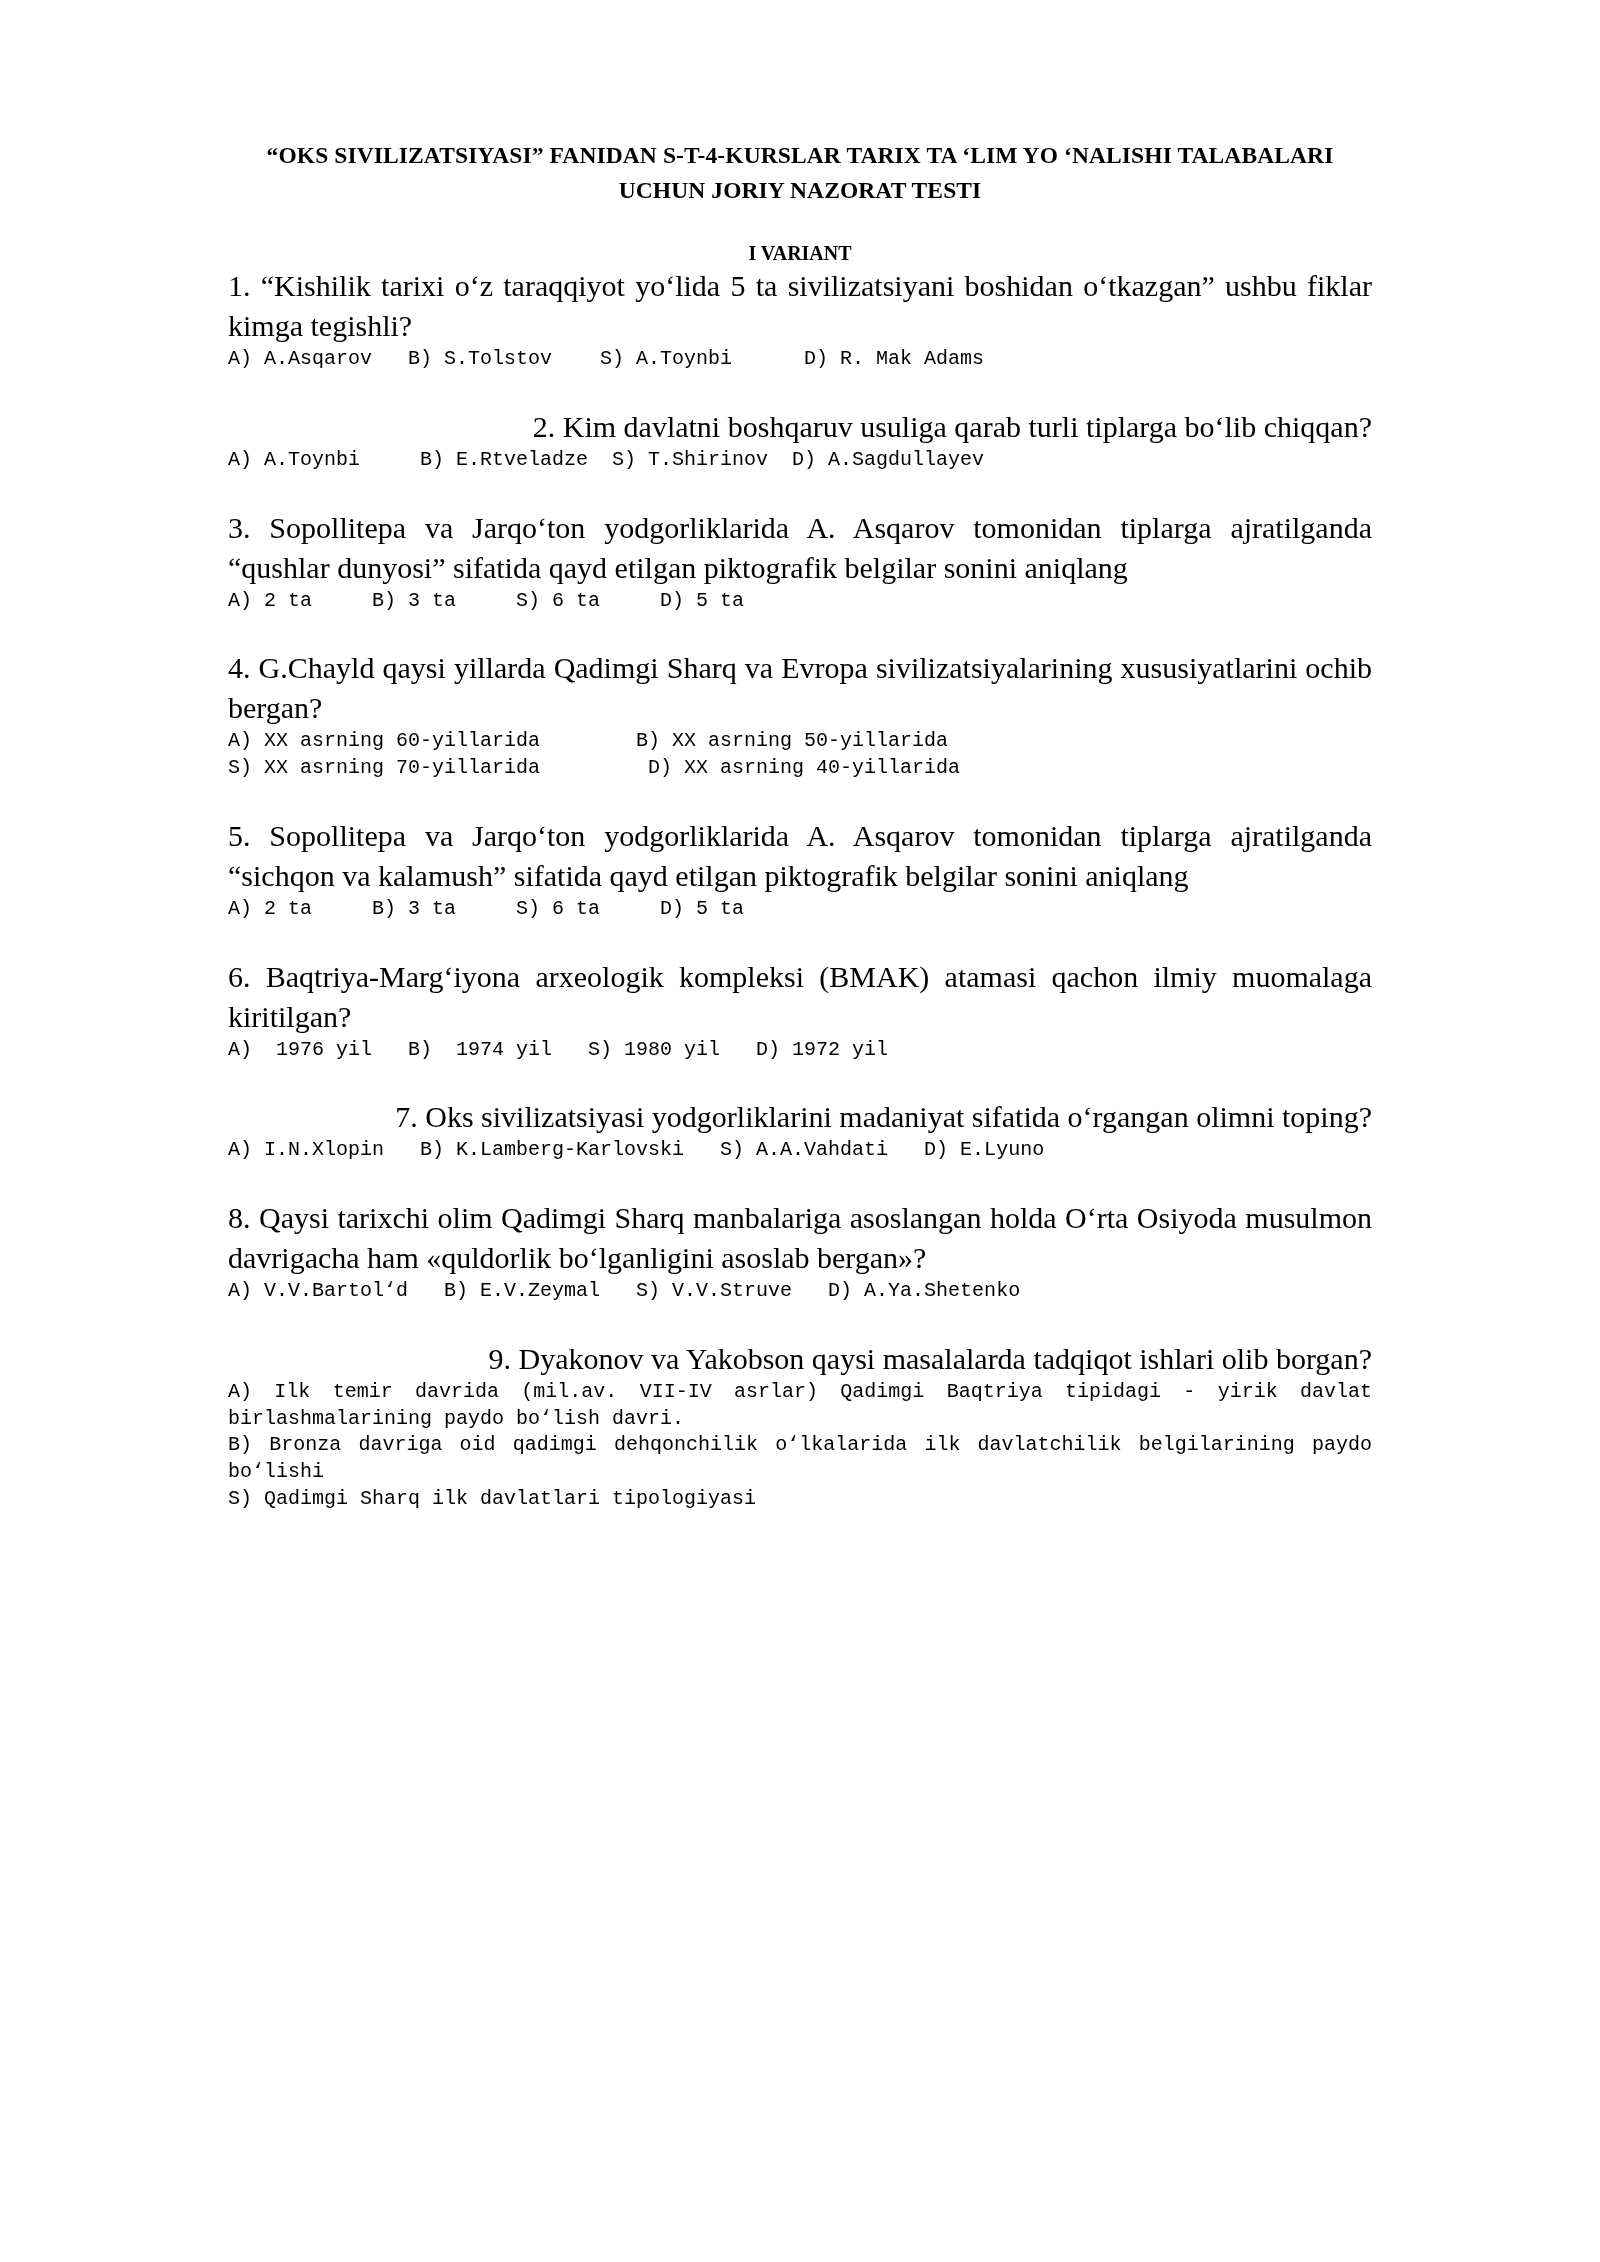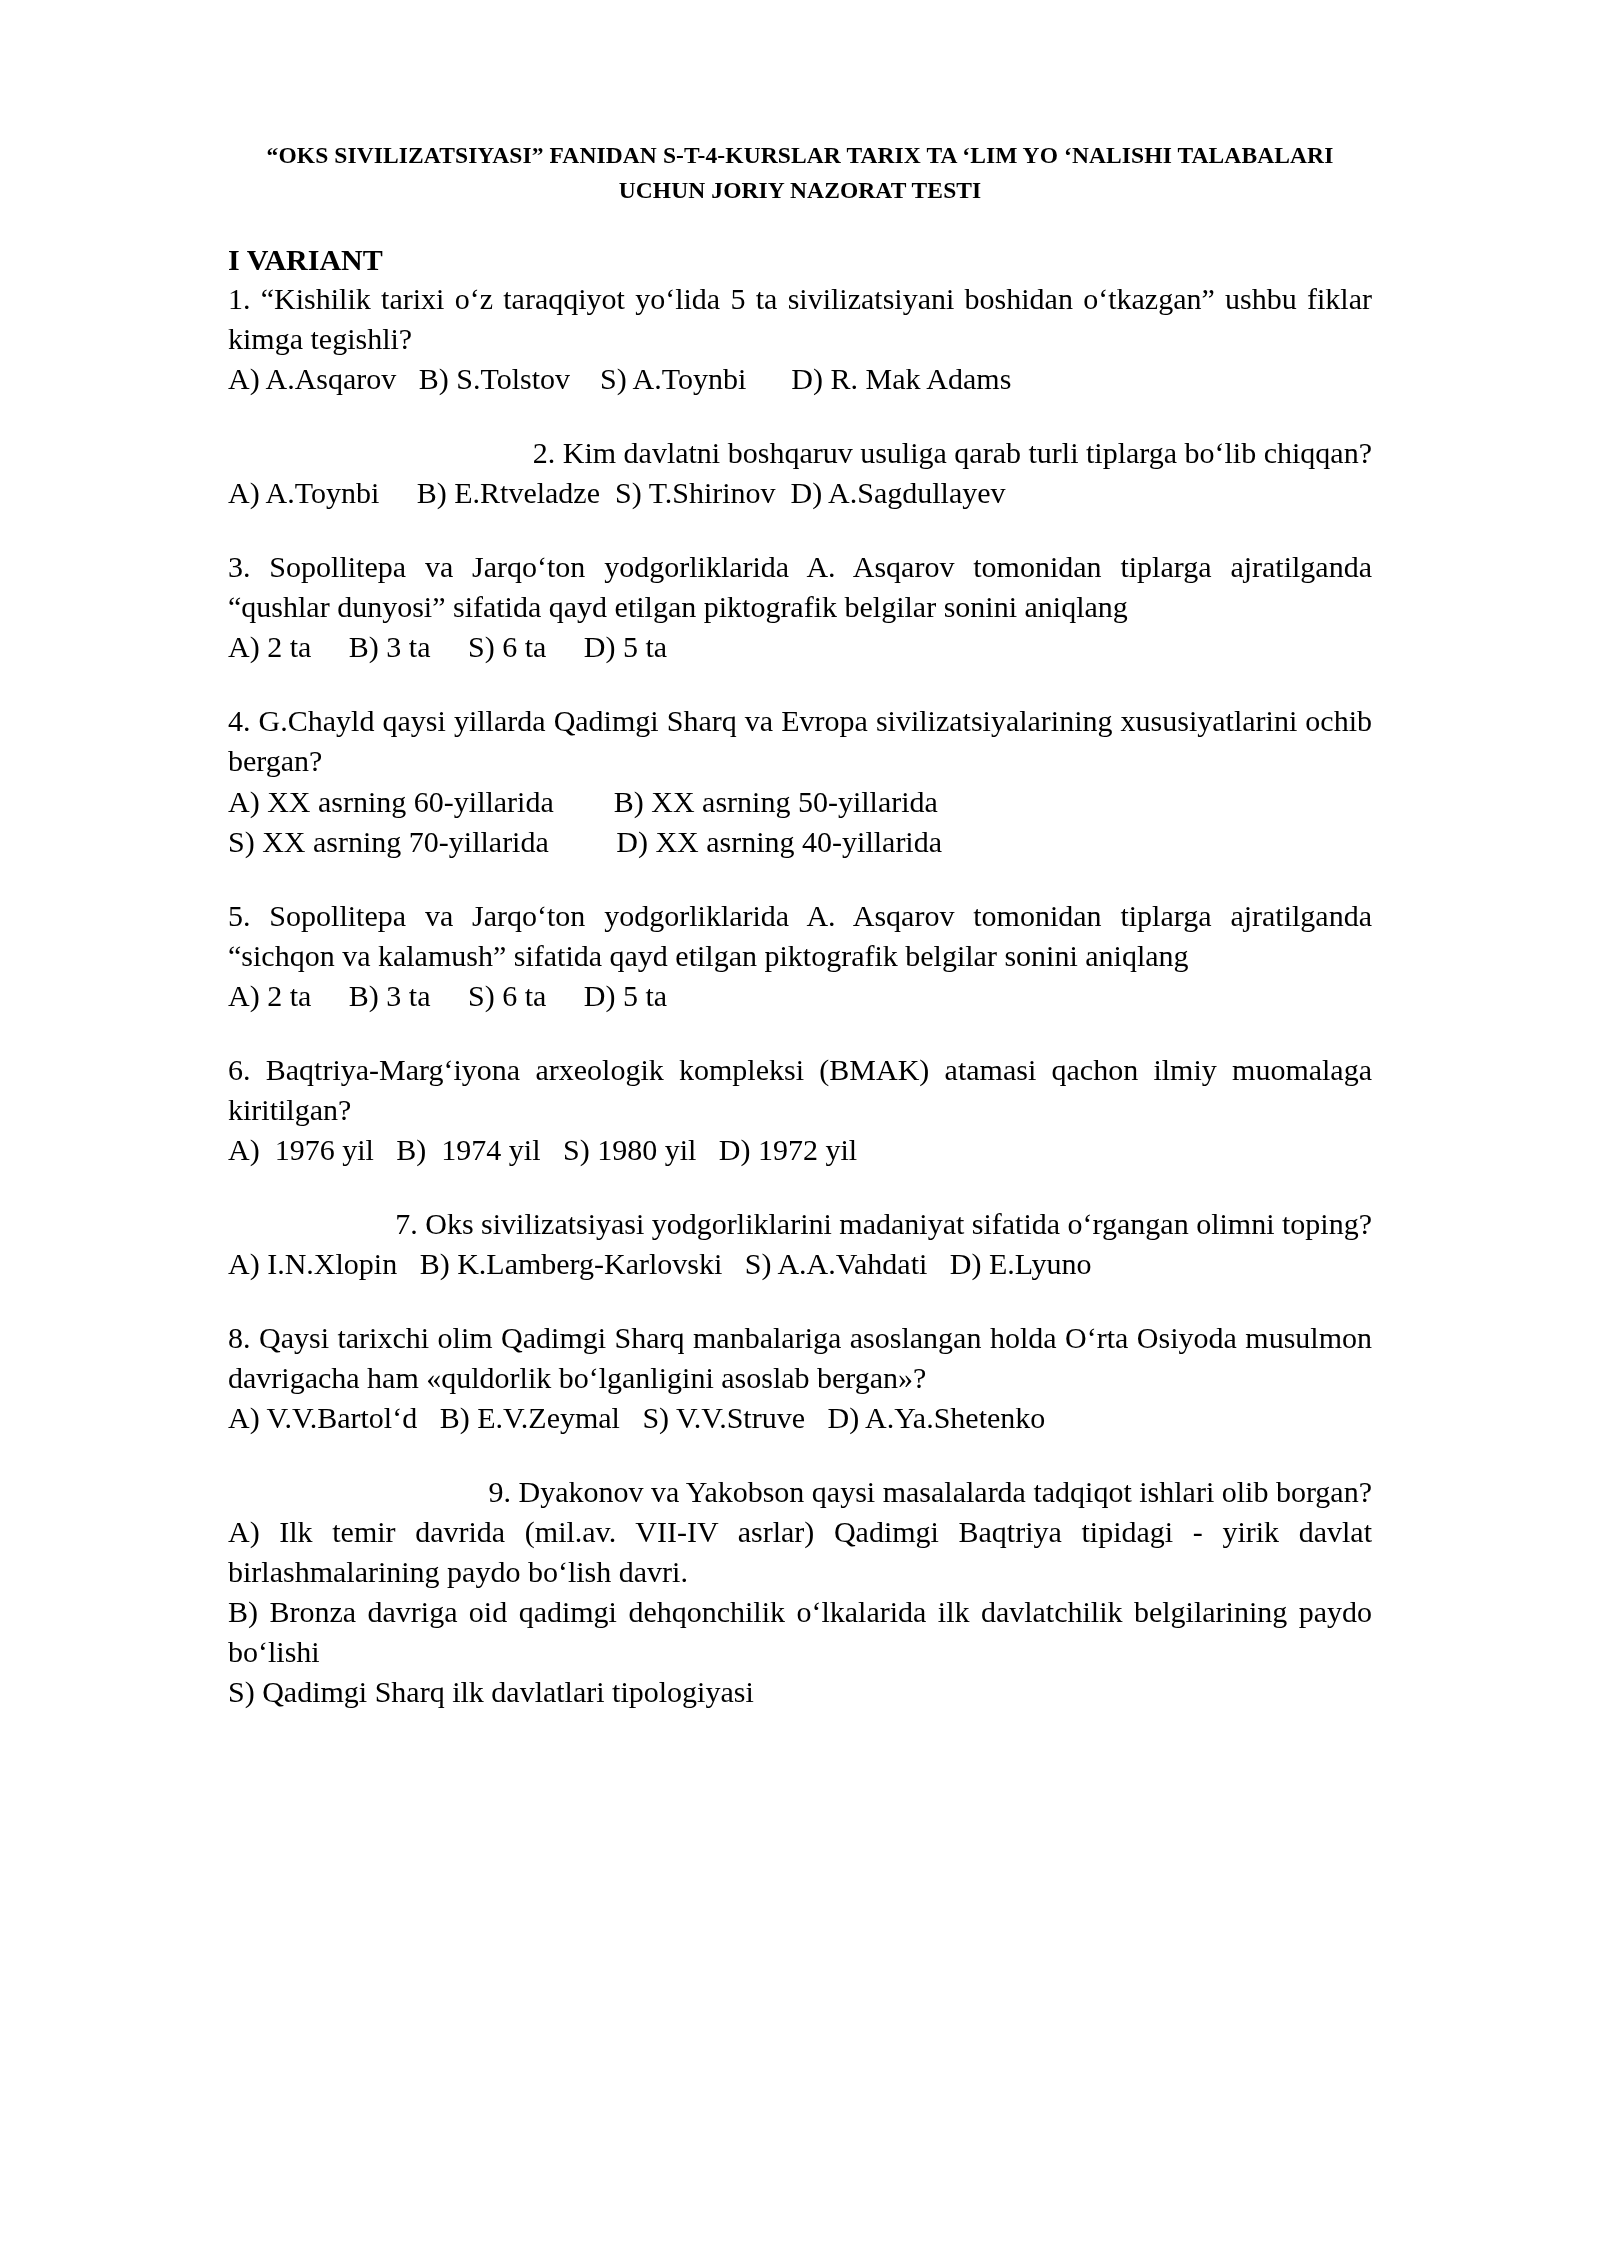--- a/index.html
+++ b/index.html
@@ -27,23 +27,23 @@
   .doc-title {
     font-weight: bold;
     font-size: 23.5px;
     line-height: 1.32;
     text-align: center;
     margin: 0 0 4px 0;
     letter-spacing: 0.1px;
   }
   .variant-title {
     font-weight: bold;
-    font-size: 30px;
+    font-size: 20px;
     line-height: 1.3;
-    text-align: left;
+    text-align: center;
     margin: 34px 0 0 0;
   }
 
   
   .q-list {
   }
   .q-block {
     margin: 0 0 34px 0;
   }
   .q-block:last-child {
@@ -54,25 +54,26 @@
     line-height: 1.335;
     text-align: justify;
     text-justify: inter-word;
     margin: 0;
     hyphens: none;
   }
   .q-stem.nojust {
     text-align: right;
   }
   .opt-line {
-    font-size: 30px;
+    font-size: 20px;
     line-height: 1.335;
     margin: 0;
     text-align: left;
     white-space: pre-wrap;
+    font-family: Liberation Mono, monospace;
   }
   .opt-line.just {
     text-align: justify;
     text-justify: inter-word;
     white-space: normal;
   }
   .opt-line.cont {
     white-space: normal;
   }
 </style>

